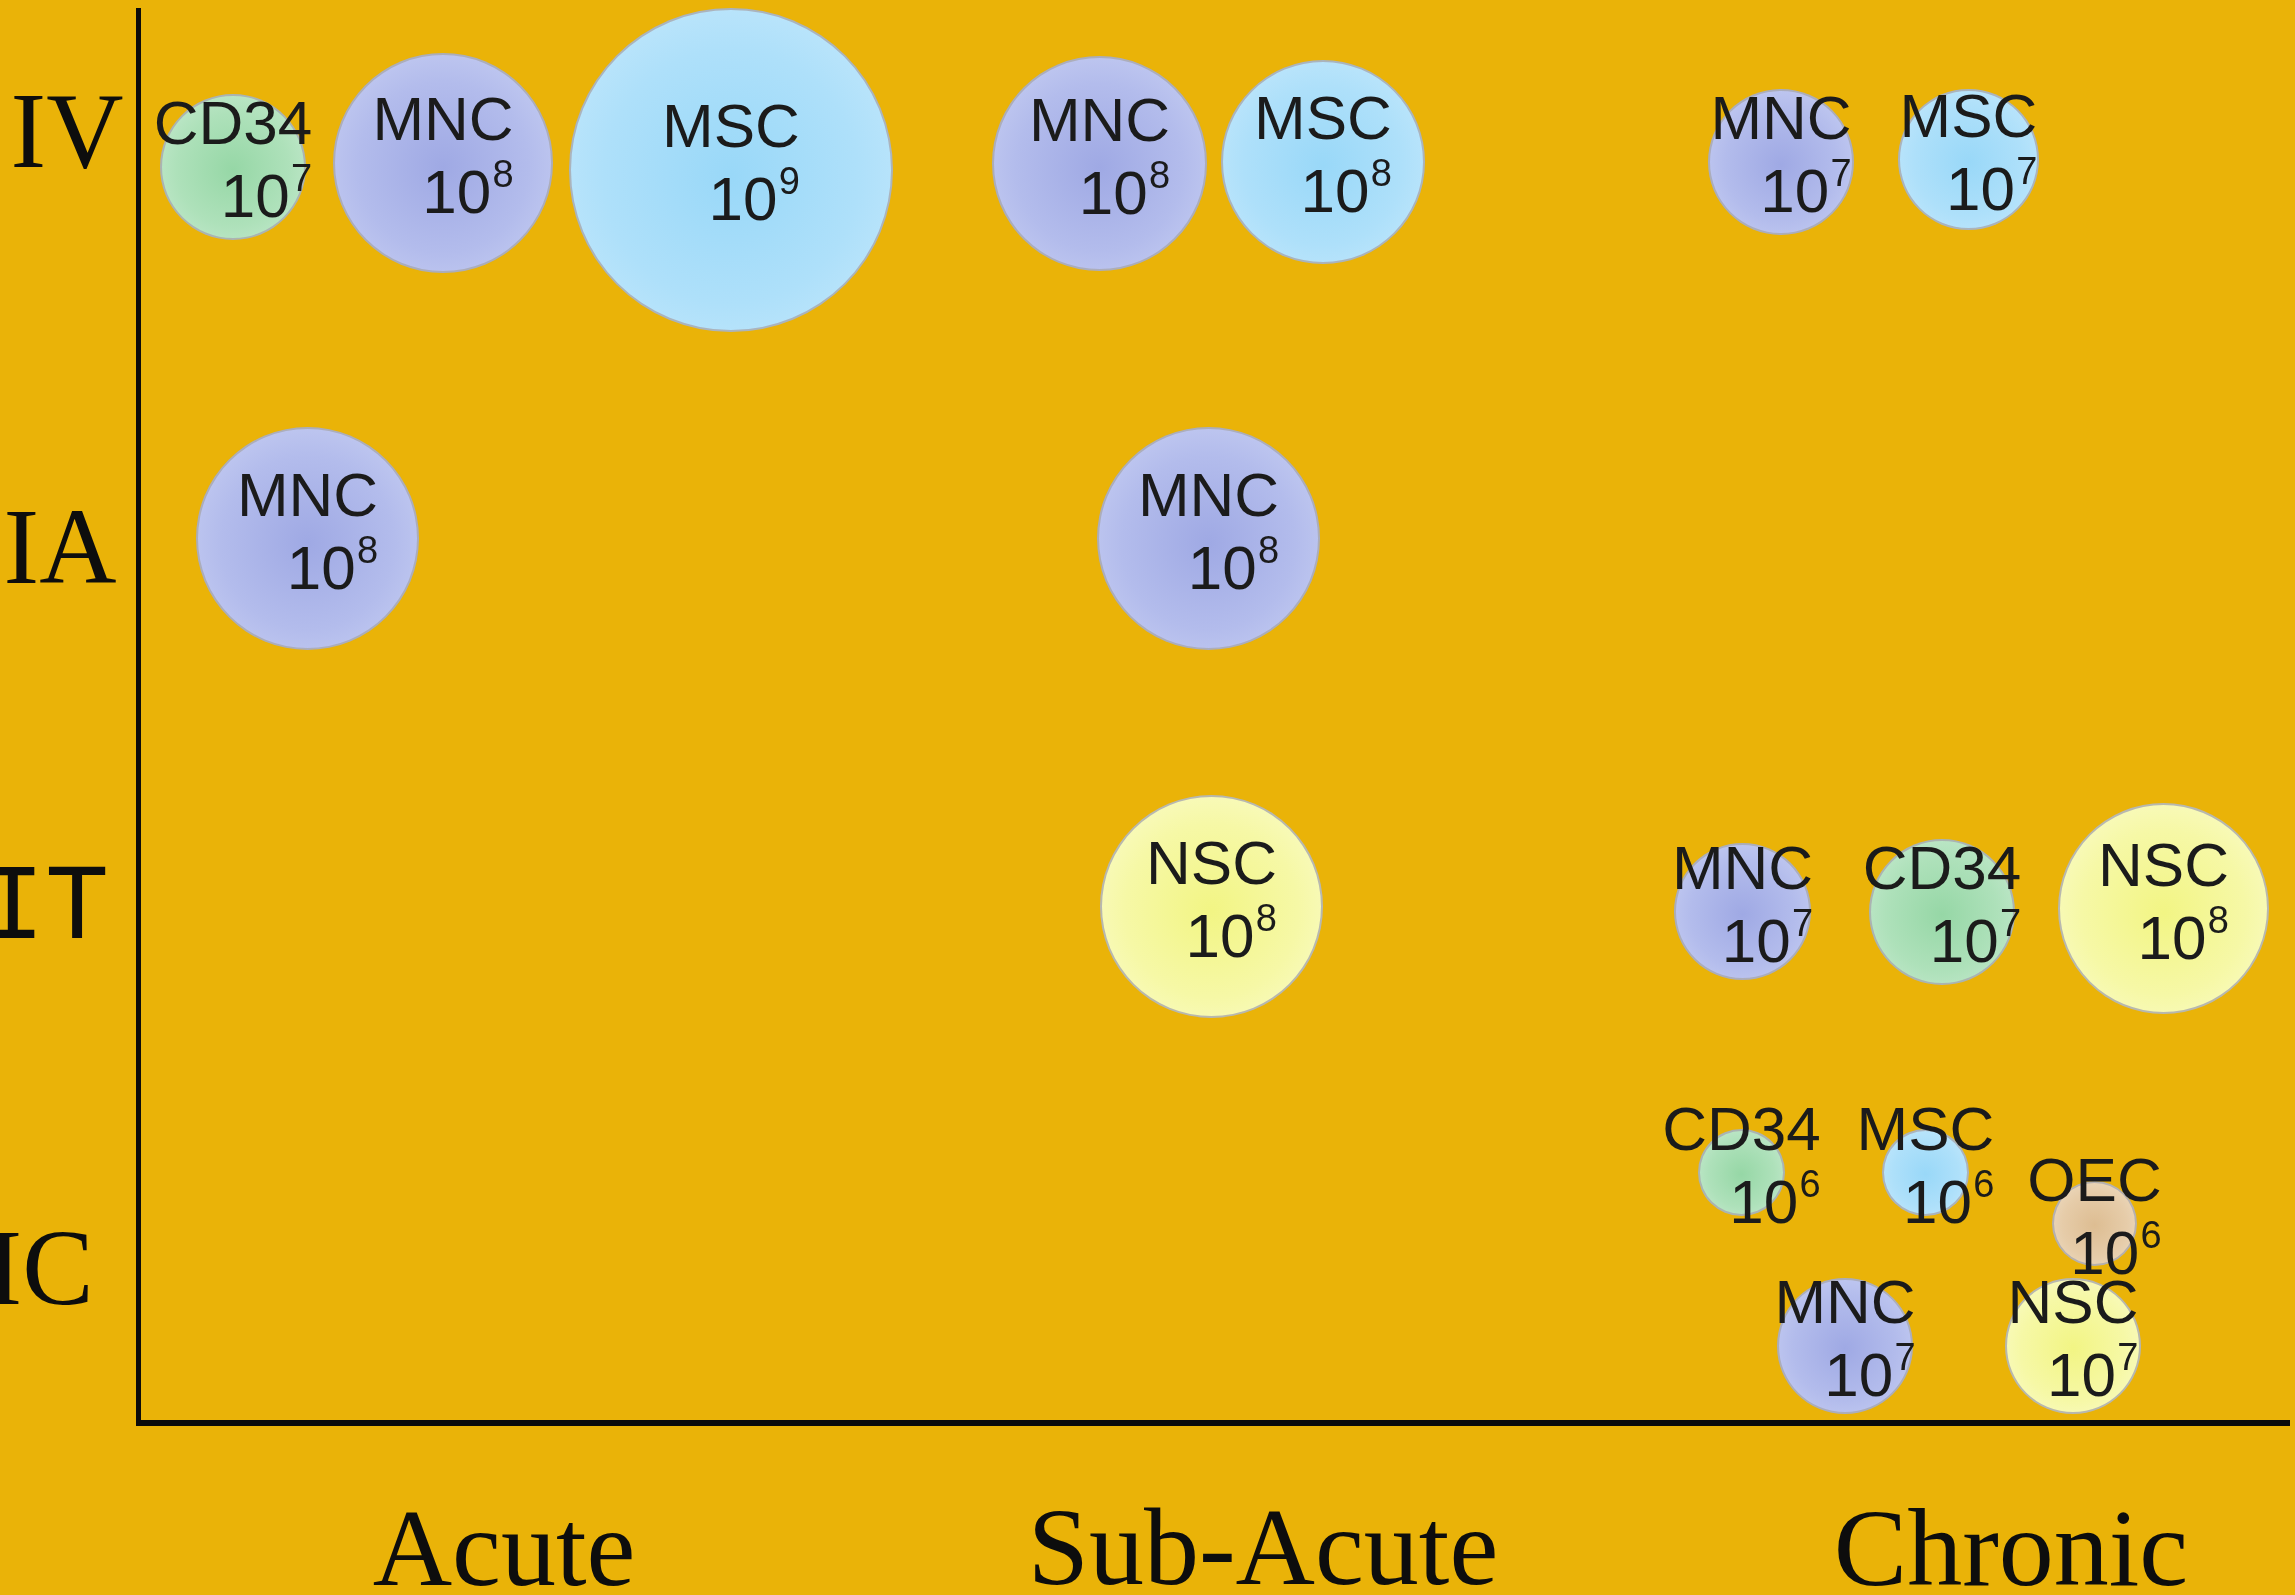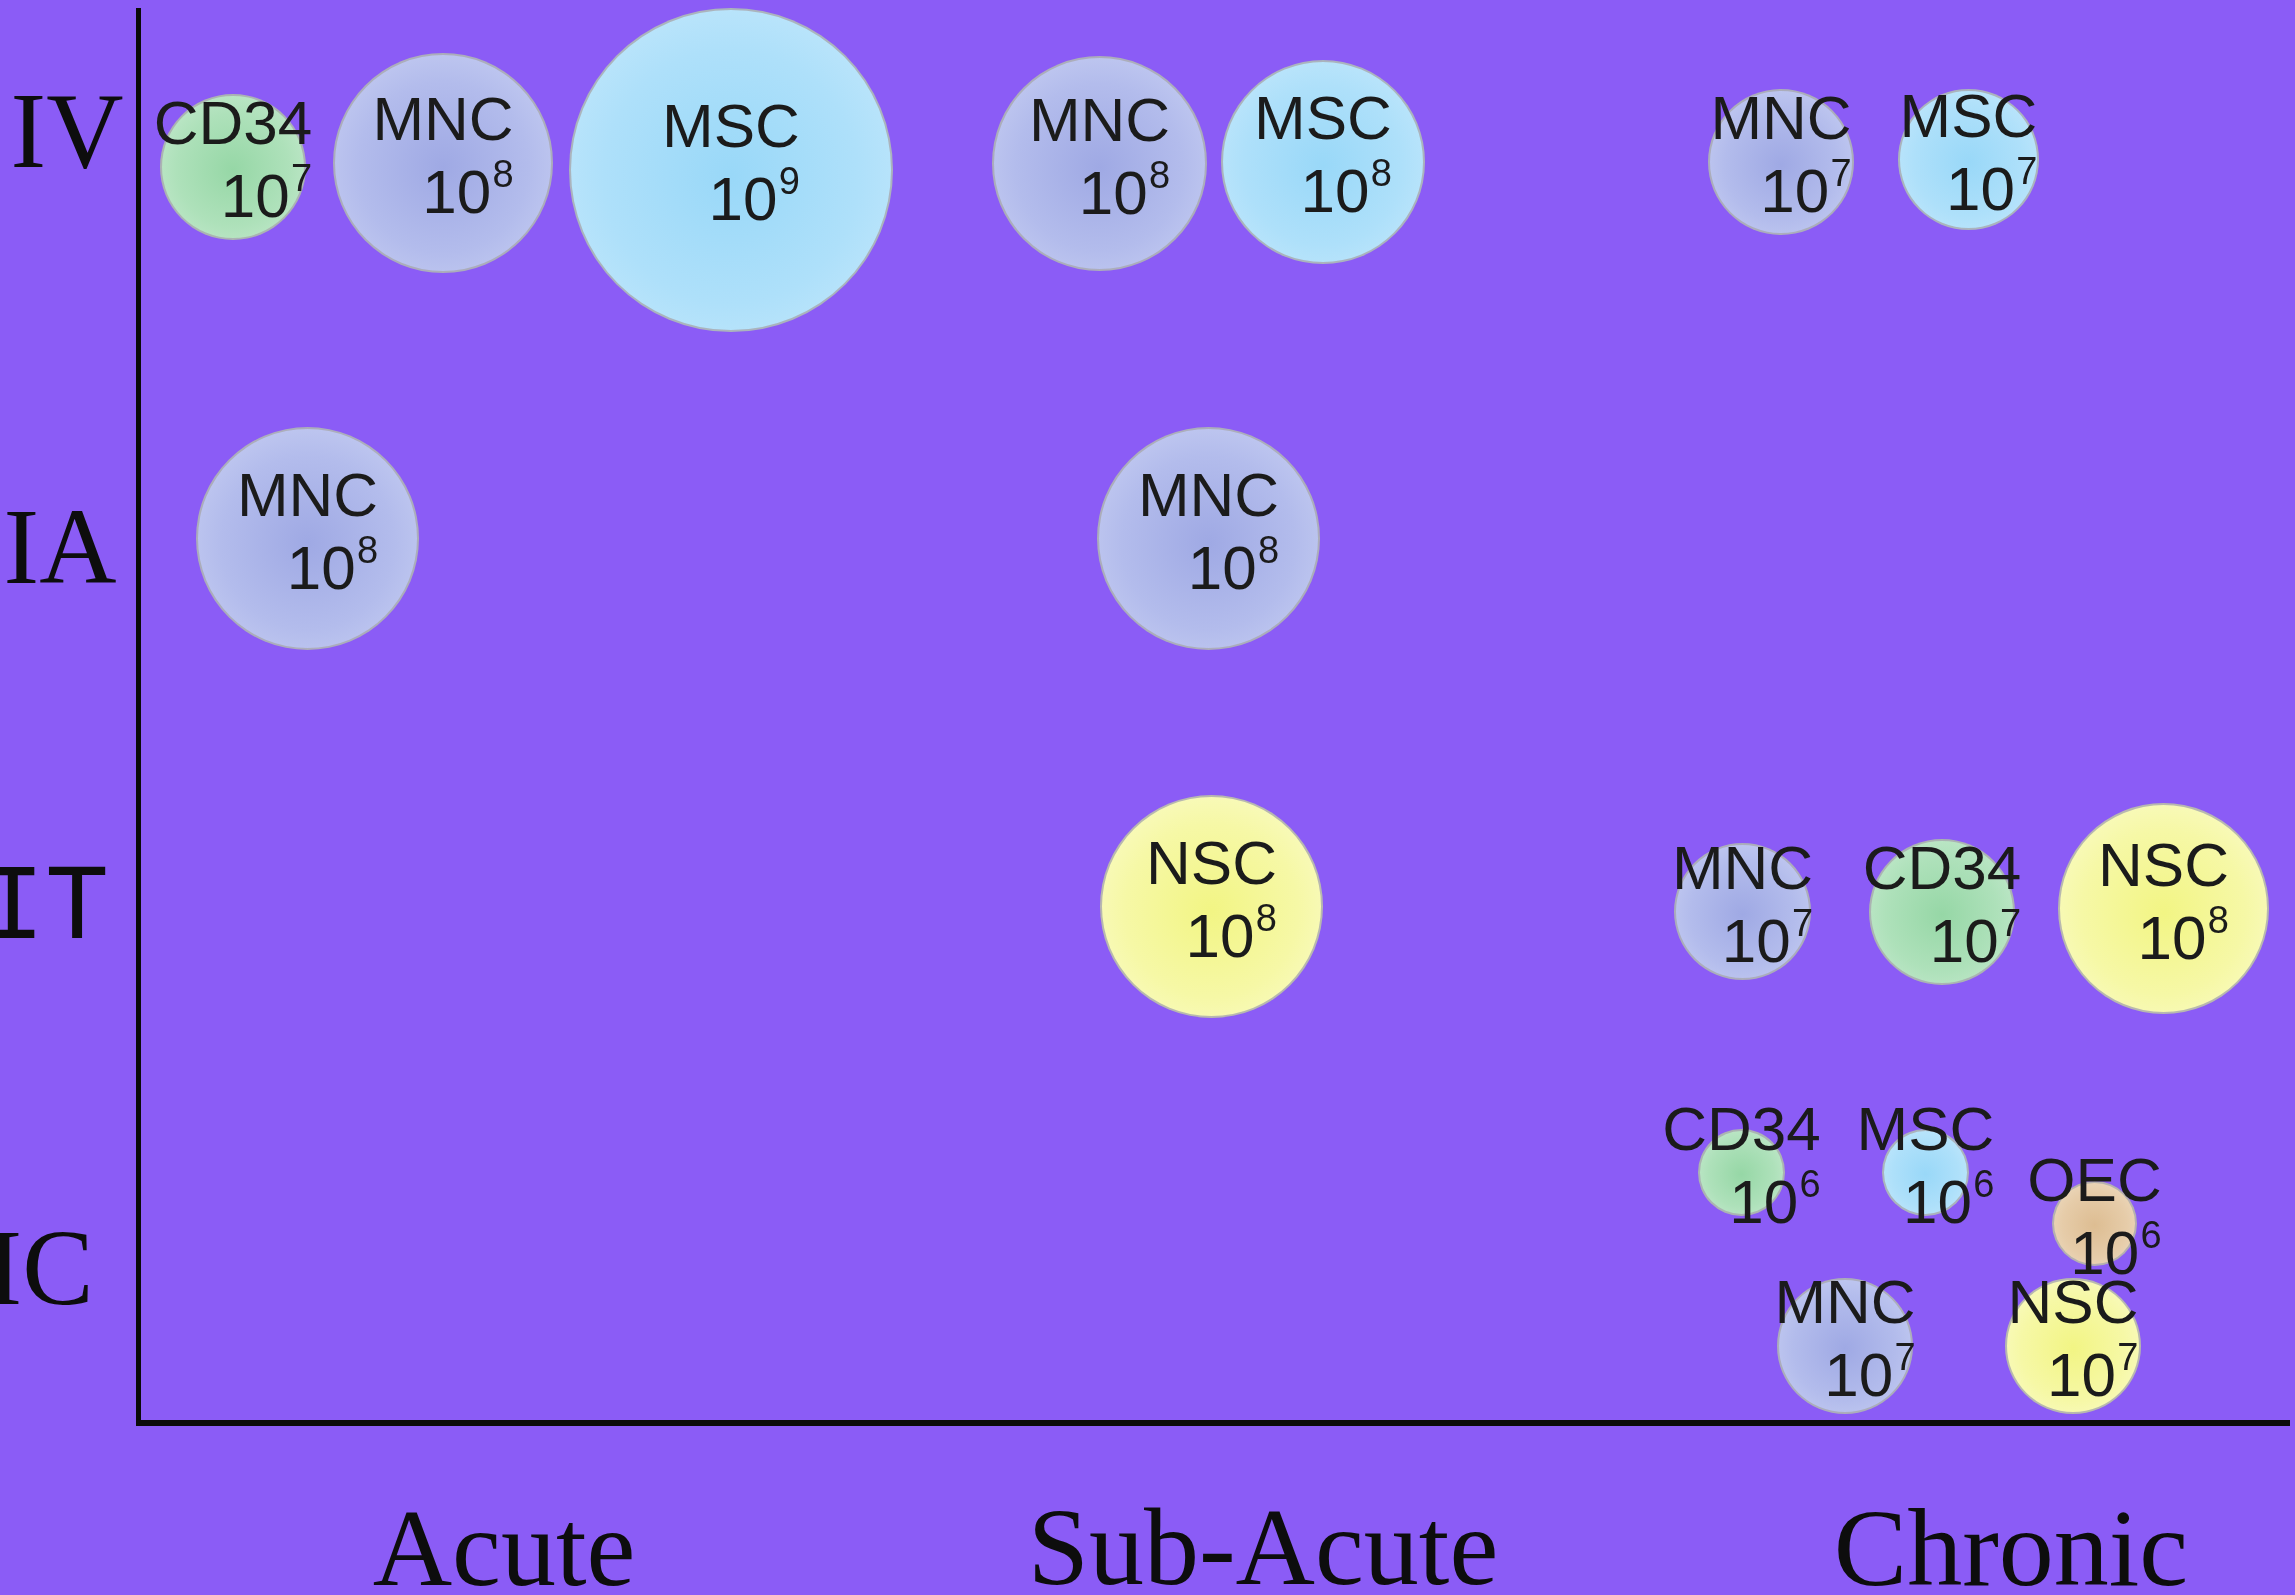--- a/index.html
+++ b/index.html
@@ -7,21 +7,21 @@
     padding: 0;
     background: #ffffff;
     width: 2295px;
     height: 1596px;
     overflow: hidden;
   }
   #figure {
     position: relative;
     width: 2295px;
     height: 1596px;
-    background: #8b5cf6;
+    background: #eab308;
     font-family: "Liberation Sans", sans-serif;
   }
   
   .y-axis-line {
     position: absolute;
     left: 136px; top: 7.8px;
     width: 4.5px; height: 1417px;
     background: #0b0b0b;
   }
   .x-axis-line {

